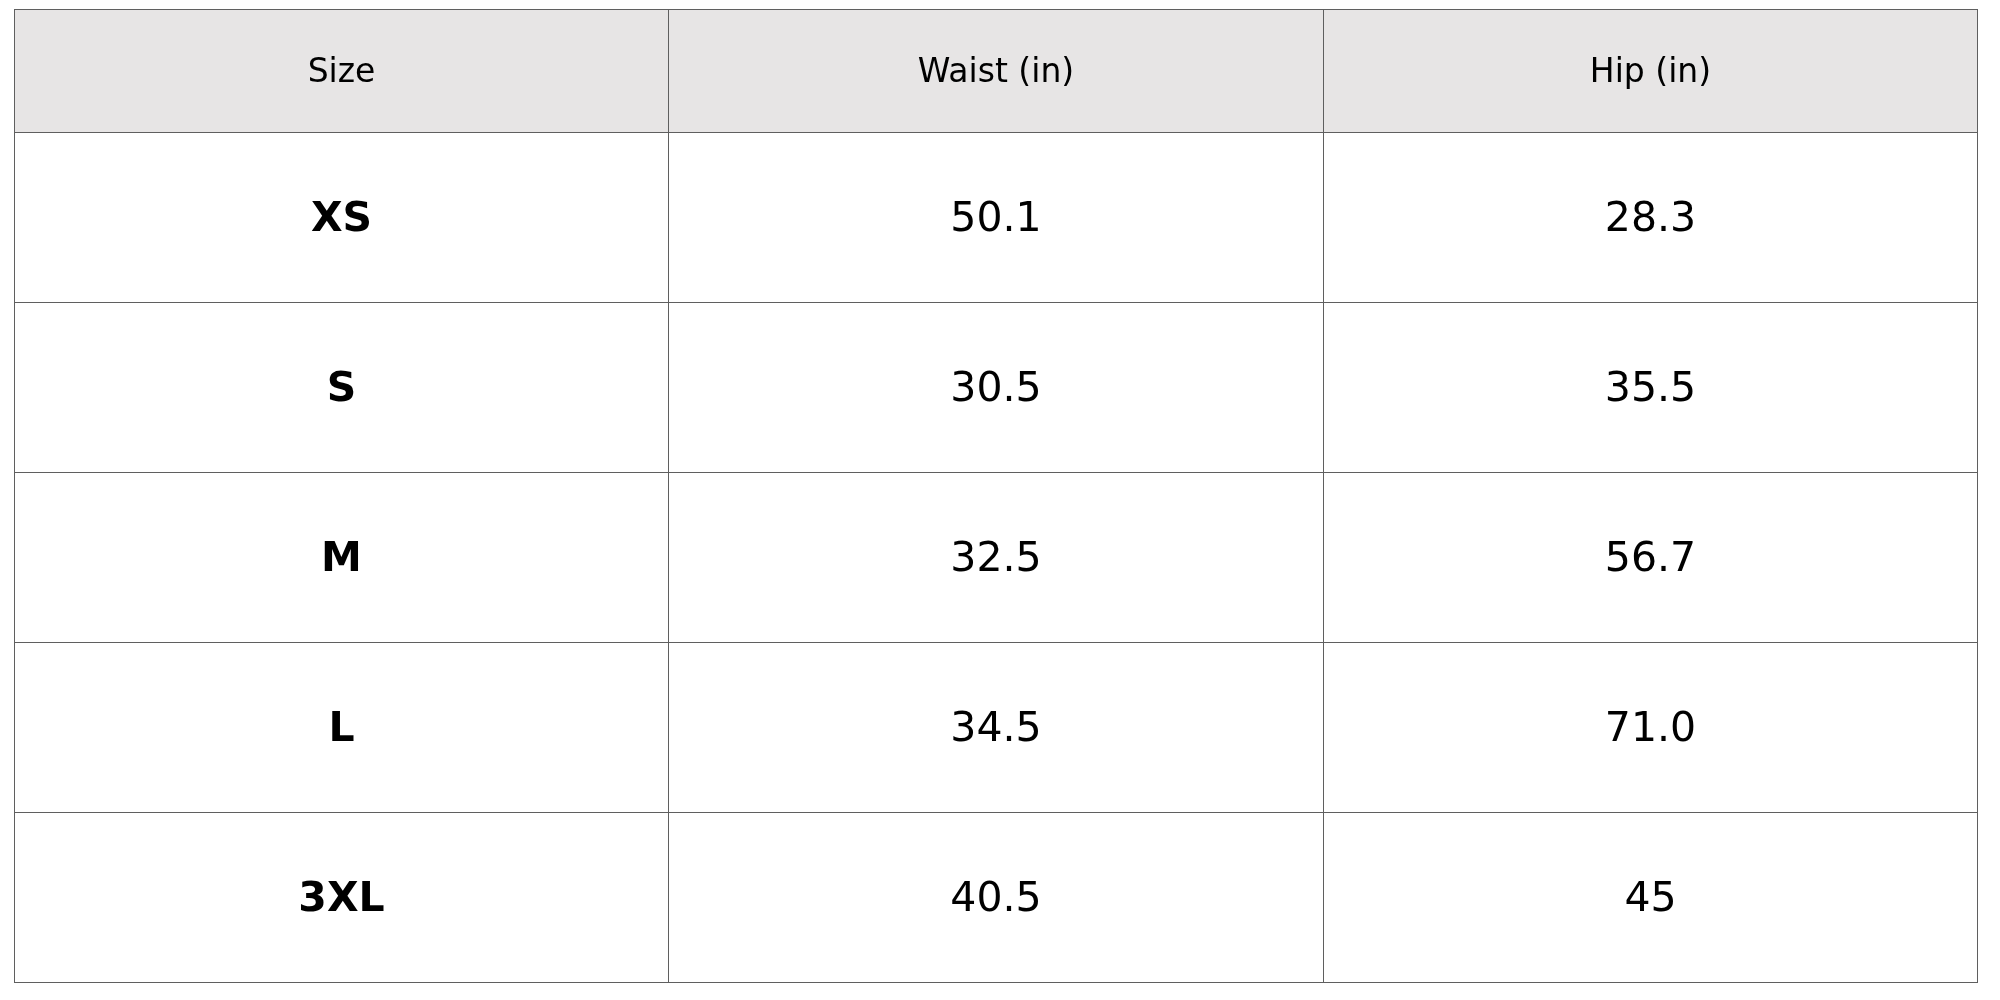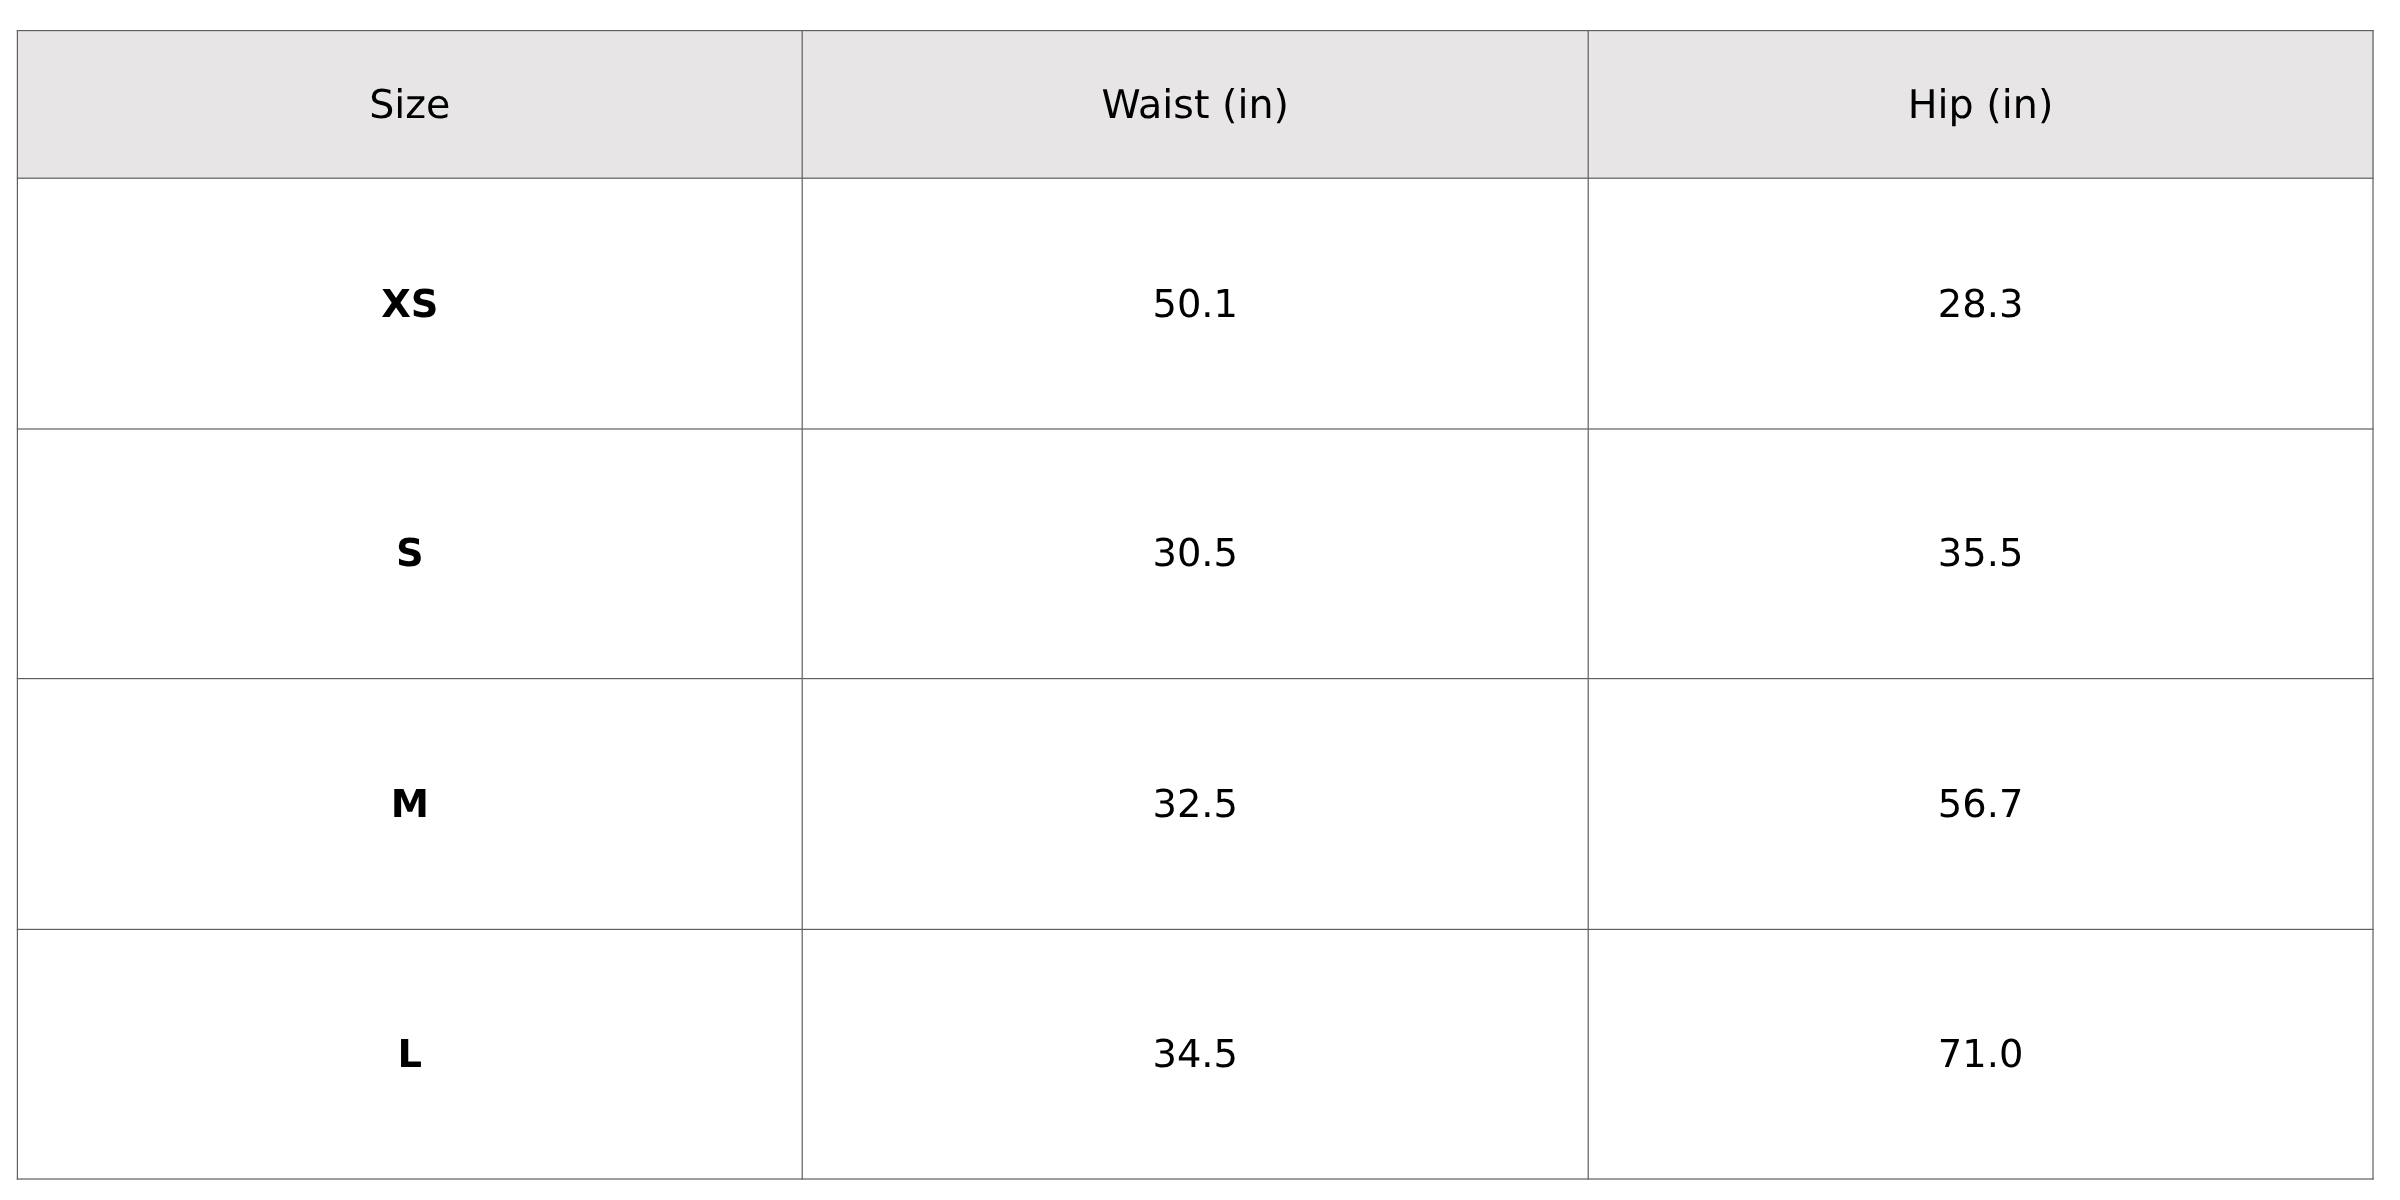--- a/index.html
+++ b/index.html
@@ -12,21 +12,21 @@
     height: 1000px;
     font-family: "DejaVu Sans", "Liberation Sans", sans-serif;
     -webkit-font-smoothing: antialiased;
   }
 
   .page {
     position: relative;
     width: 2000px;
     height: 1000px;
     box-sizing: border-box;
-    padding: 25px 23px 17px 14px;
+    padding: 9px 23px 17px 14px;
     background: #ffffff;
   }
 
   table.size-table {
     width: 100%;
     height: 100%;
     border-collapse: collapse;
     table-layout: fixed;
     background: #ffffff;
   }
@@ -43,21 +43,21 @@
   table.size-table thead th {
     background: #e7e5e5;
     font-weight: 400;
     font-size: 33px;
     height: 122px;
     line-height: 1.2;
   }
 
   table.size-table tbody td {
     background: #ffffff;
-    font-size: 32px;
+    font-size: 41px;
     font-weight: 400;
     height: 121px;
     line-height: 1.2;
   }
 
   table.size-table tbody td.size-cell {
     font-weight: 700;
   }
 
   col.col-size  { width: 654px; }
@@ -95,15 +95,20 @@
       <tr>
         <td class="size-cell">M</td>
         <td>32.5</td>
         <td>56.7</td>
       </tr>
       <tr>
         <td class="size-cell">L</td>
         <td>34.5</td>
         <td>71.0</td>
       </tr>
+      <tr>
+        <td class="size-cell">3XL</td>
+        <td>40.5</td>
+        <td>45</td>
+      </tr>
     </tbody>
   </table>
 </div>
 
 </body></html>

